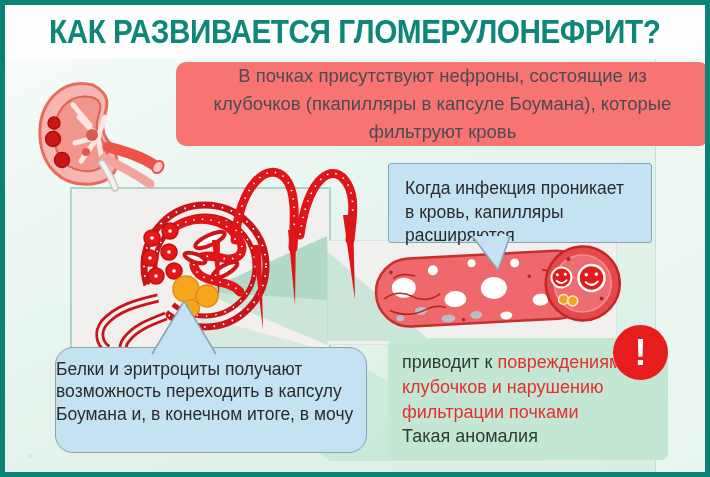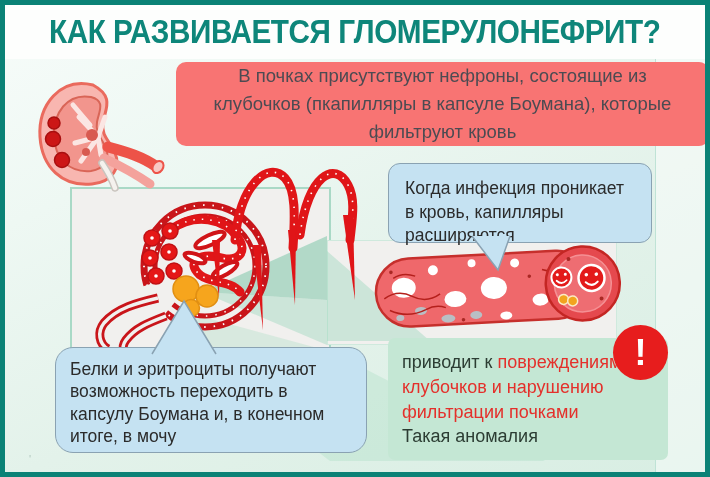--- a/index.html
+++ b/index.html
@@ -34,25 +34,25 @@
   .tails{position:absolute; left:0; top:0; width:700px; height:467px; z-index:5; pointer-events:none;}
   .intro-box{
     position:absolute; left:152px; top:57px; width:533px; height:84px; z-index:3;
     background:var(--intro-bg,#F87473); border-radius:10px;
     display:flex; align-items:center; justify-content:center;
     color:var(--intro-text,#4C4B52); font-size:18.5px; line-height:1.5; text-align:center;
     padding:0 22px; box-sizing:border-box;margin-left:19px;
   }
   .bubble{
     position:absolute; z-index:4; background:var(--bubble-bg,#C5E2F2);
-    border:1.5px solid var(--bubble-border,#8AA2B2); border-radius:12px;
+    border:1.5px solid var(--bubble-border,#8AA2B2); border-radius:3px;
     color:var(--bubble-text,#2B2B2B); box-sizing:border-box;
   }
   .bubble-infection{left:383px; top:158px; width:264px; height:80px; font-size:17.5px; line-height:1.35; padding:13px 16px;}
-  .bubble-proteins{left:50px; top:342px; width:312px; height:106px; font-size:17.5px; line-height:1.28; padding:10px 14px; border-radius:18px;}
+  .bubble-proteins{left:50px; top:342px; width:312px; height:106px; font-size:17.5px; line-height:1.28; padding:10px 0; border-radius:18px;}
   .warning-box{
     position:absolute; left:383px; top:333px; width:280px; height:122px; z-index:4;
     background:var(--warning-bg,#C4E7D4); border-radius:7px;
     color:var(--warning-text,#2C3D33); font-size:18px; line-height:1.38; padding:12px 14px; box-sizing:border-box;
   }
   .warning-red{color:var(--warning-red,#E4302B);}
   .alert-badge{
     position:absolute; left:608px; top:320px; width:55px; height:55px; z-index:6;
     background:var(--alert-red,#E71D1D); border-radius:50%;
     display:flex; align-items:center; justify-content:center;

